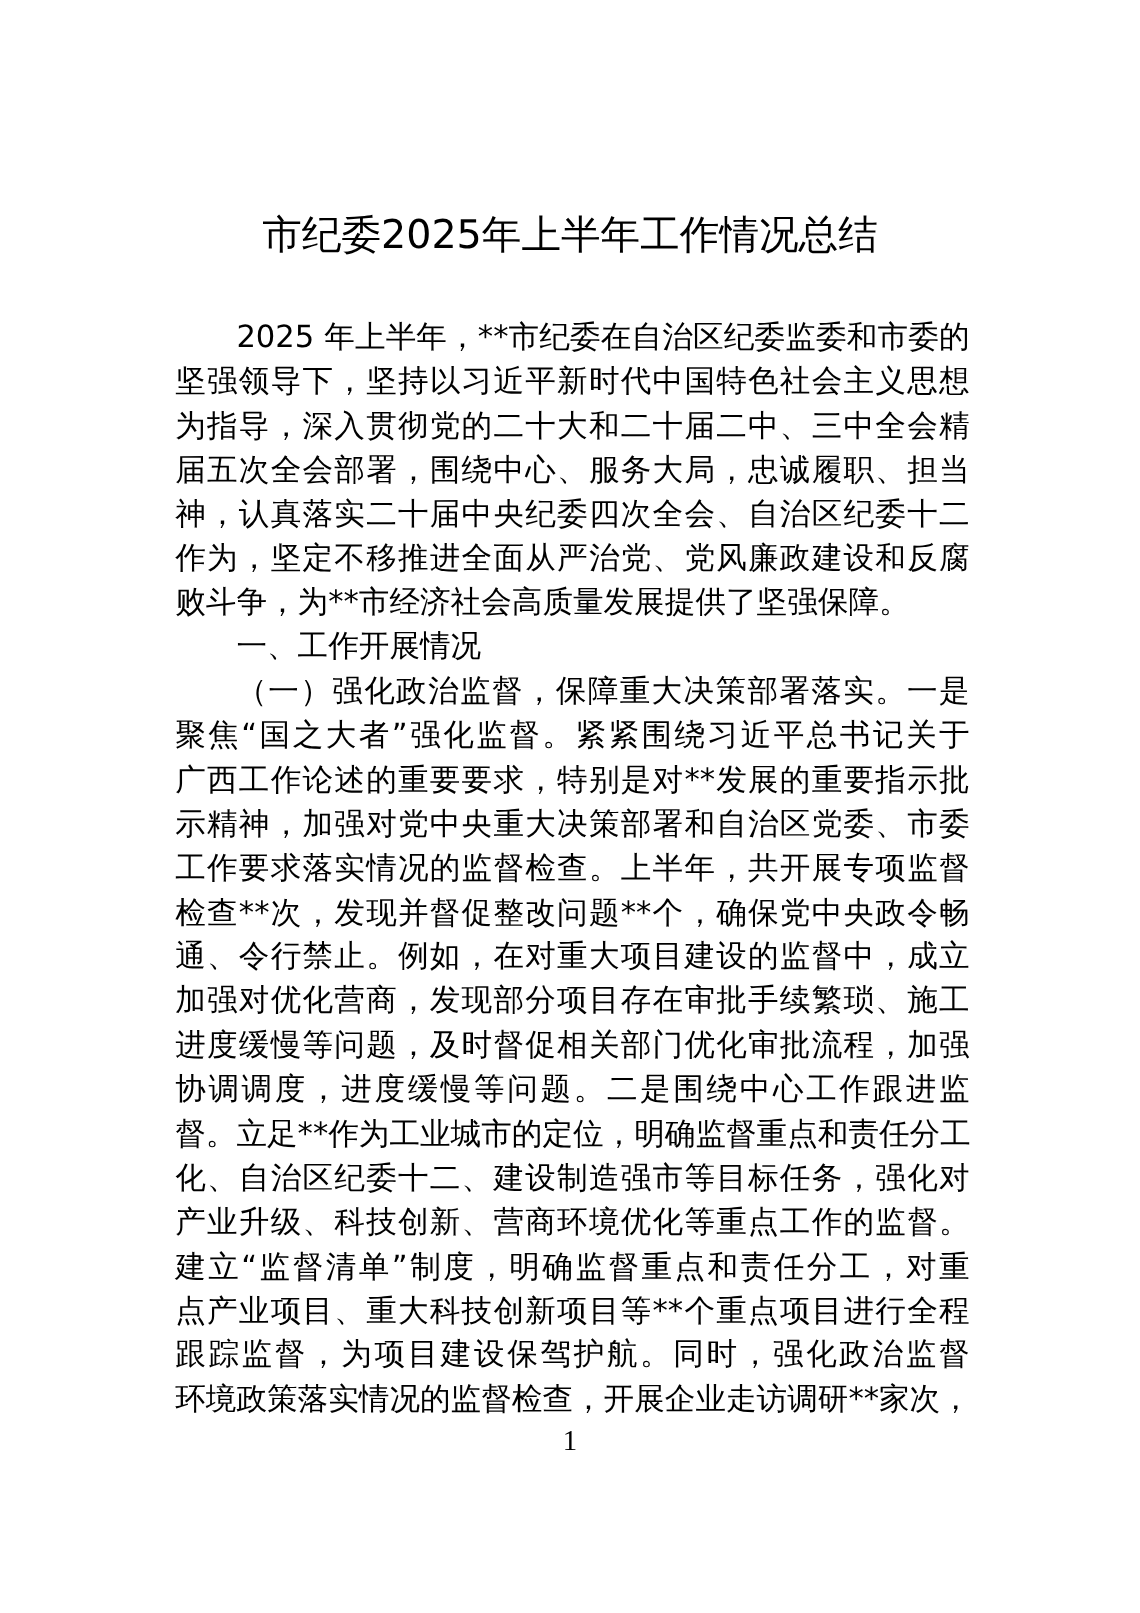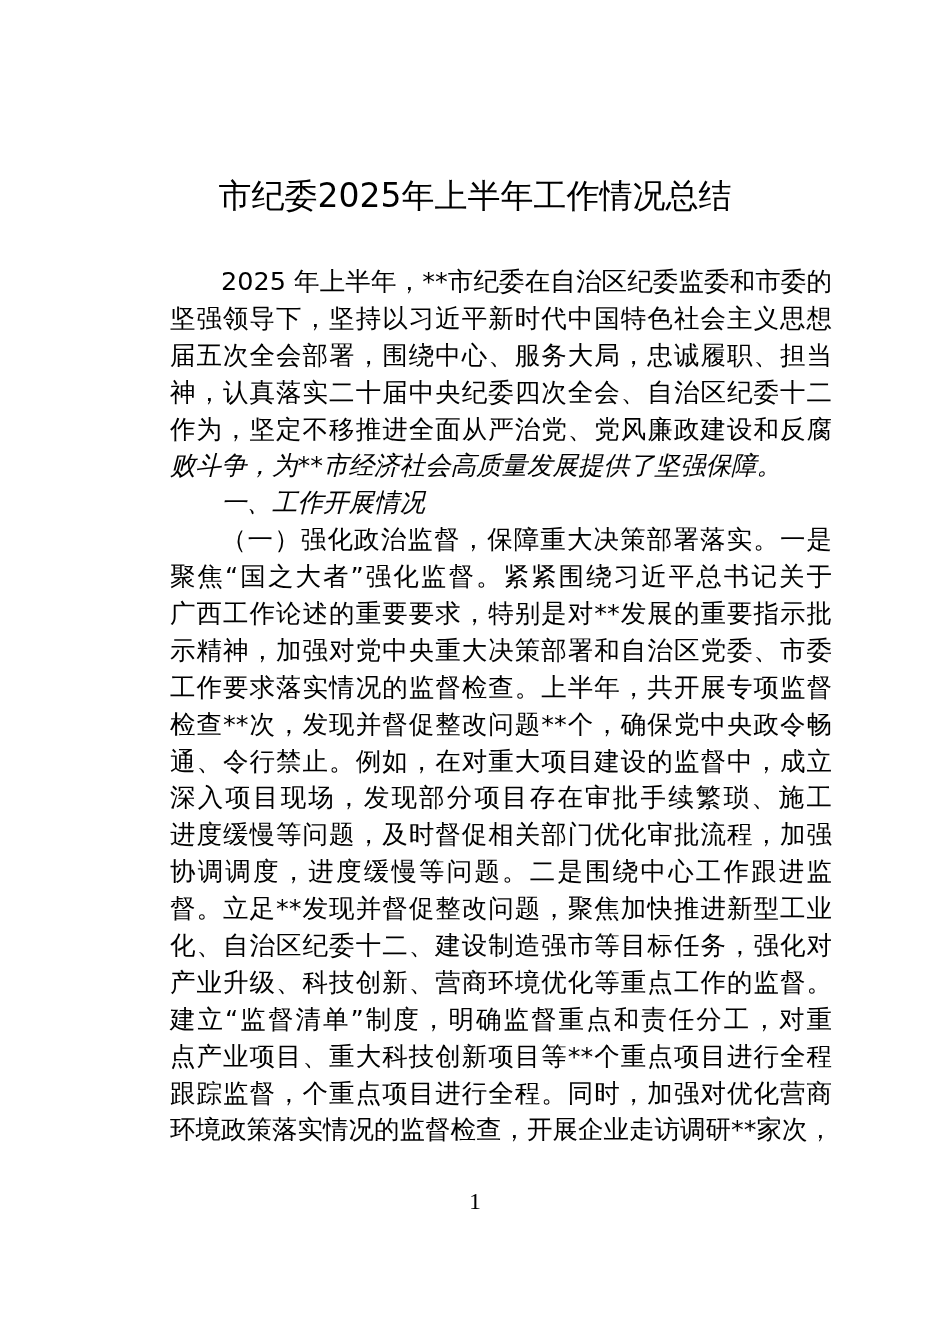--- a/index.html
+++ b/index.html
@@ -30,37 +30,35 @@
       font-size: 33px;
       line-height: 48px;
       letter-spacing: 0px;
       white-space: nowrap;
     }
     .body {
       position: absolute;
       left: 146px;
       top: 263px;
       width: 662px;
-      margin-left: 24px;
     }
     .line {
       height: 36.9px;
       line-height: 36.9px;
       font-size: 25.5px;
       white-space: nowrap;
       text-align: justify;
       text-align-last: justify;
       overflow: visible;
     }
     .line.indent {
       padding-left: 51px;
     }
     .line.last {
       text-align-last: left;
-      font-style: italic;
     }
     .page-number {
       position: absolute;
       left: 0;
       width: 950px;
       top: 1186px;
       text-align: center;
       font-family: "Liberation Serif", "DejaVu Serif", serif;
       font-size: 24px;
       line-height: 30px;
@@ -68,38 +66,39 @@
   </style>
 </head>
 <body>
 
 <div class="page">
   <div class="title">市纪委2025年上半年工作情况总结</div>
 
   <div class="body">
     <div class="line indent">2025 年上半年，**市纪委在自治区纪委监委和市委的</div>
     <div class="line">坚强领导下，坚持以习近平新时代中国特色社会主义思想</div>
+    <div class="line">为指导，深入贯彻党的二十大和二十届二中、三中全会精</div>
     <div class="line">届五次全会部署，围绕中心、服务大局，忠诚履职、担当</div>
     <div class="line">神，认真落实二十届中央纪委四次全会、自治区纪委十二</div>
     <div class="line">作为，坚定不移推进全面从严治党、党风廉政建设和反腐</div>
     <div class="line last">败斗争，为**市经济社会高质量发展提供了坚强保障。</div>
     <div class="line indent last">一、工作开展情况</div>
     <div class="line indent">（一）强化政治监督，保障重大决策部署落实。一是</div>
     <div class="line">聚焦“国之大者”强化监督。紧紧围绕习近平总书记关于</div>
     <div class="line">广西工作论述的重要要求，特别是对**发展的重要指示批</div>
     <div class="line">示精神，加强对党中央重大决策部署和自治区党委、市委</div>
     <div class="line">工作要求落实情况的监督检查。上半年，共开展专项监督</div>
     <div class="line">检查**次，发现并督促整改问题**个，确保党中央政令畅</div>
     <div class="line">通、令行禁止。例如，在对重大项目建设的监督中，成立</div>
-    <div class="line">深入项目现场，发现部分项目存在审批手续繁琐、施工</div>
+    <div class="line">加强对优化营商，发现部分项目存在审批手续繁琐、施工</div>
     <div class="line">进度缓慢等问题，及时督促相关部门优化审批流程，加强</div>
     <div class="line">协调调度，进度缓慢等问题。二是围绕中心工作跟进监</div>
-    <div class="line">督。立足**发现并督促整改问题，聚焦加快推进新型工业</div>
+    <div class="line">督。立足**作为工业城市的定位，明确监督重点和责任分工</div>
     <div class="line">化、自治区纪委十二、建设制造强市等目标任务，强化对</div>
     <div class="line">产业升级、科技创新、营商环境优化等重点工作的监督。</div>
     <div class="line">建立“监督清单”制度，明确监督重点和责任分工，对重</div>
     <div class="line">点产业项目、重大科技创新项目等**个重点项目进行全程</div>
-    <div class="line">跟踪监督，个重点项目进行全程。同时，加强对优化营商</div>
+    <div class="line">跟踪监督，为项目建设保驾护航。同时，强化政治监督</div>
     <div class="line">环境政策落实情况的监督检查，开展企业走访调研**家次，</div>
   </div>
 
   <div class="page-number">1</div>
 </div>
 
 </body></html>

